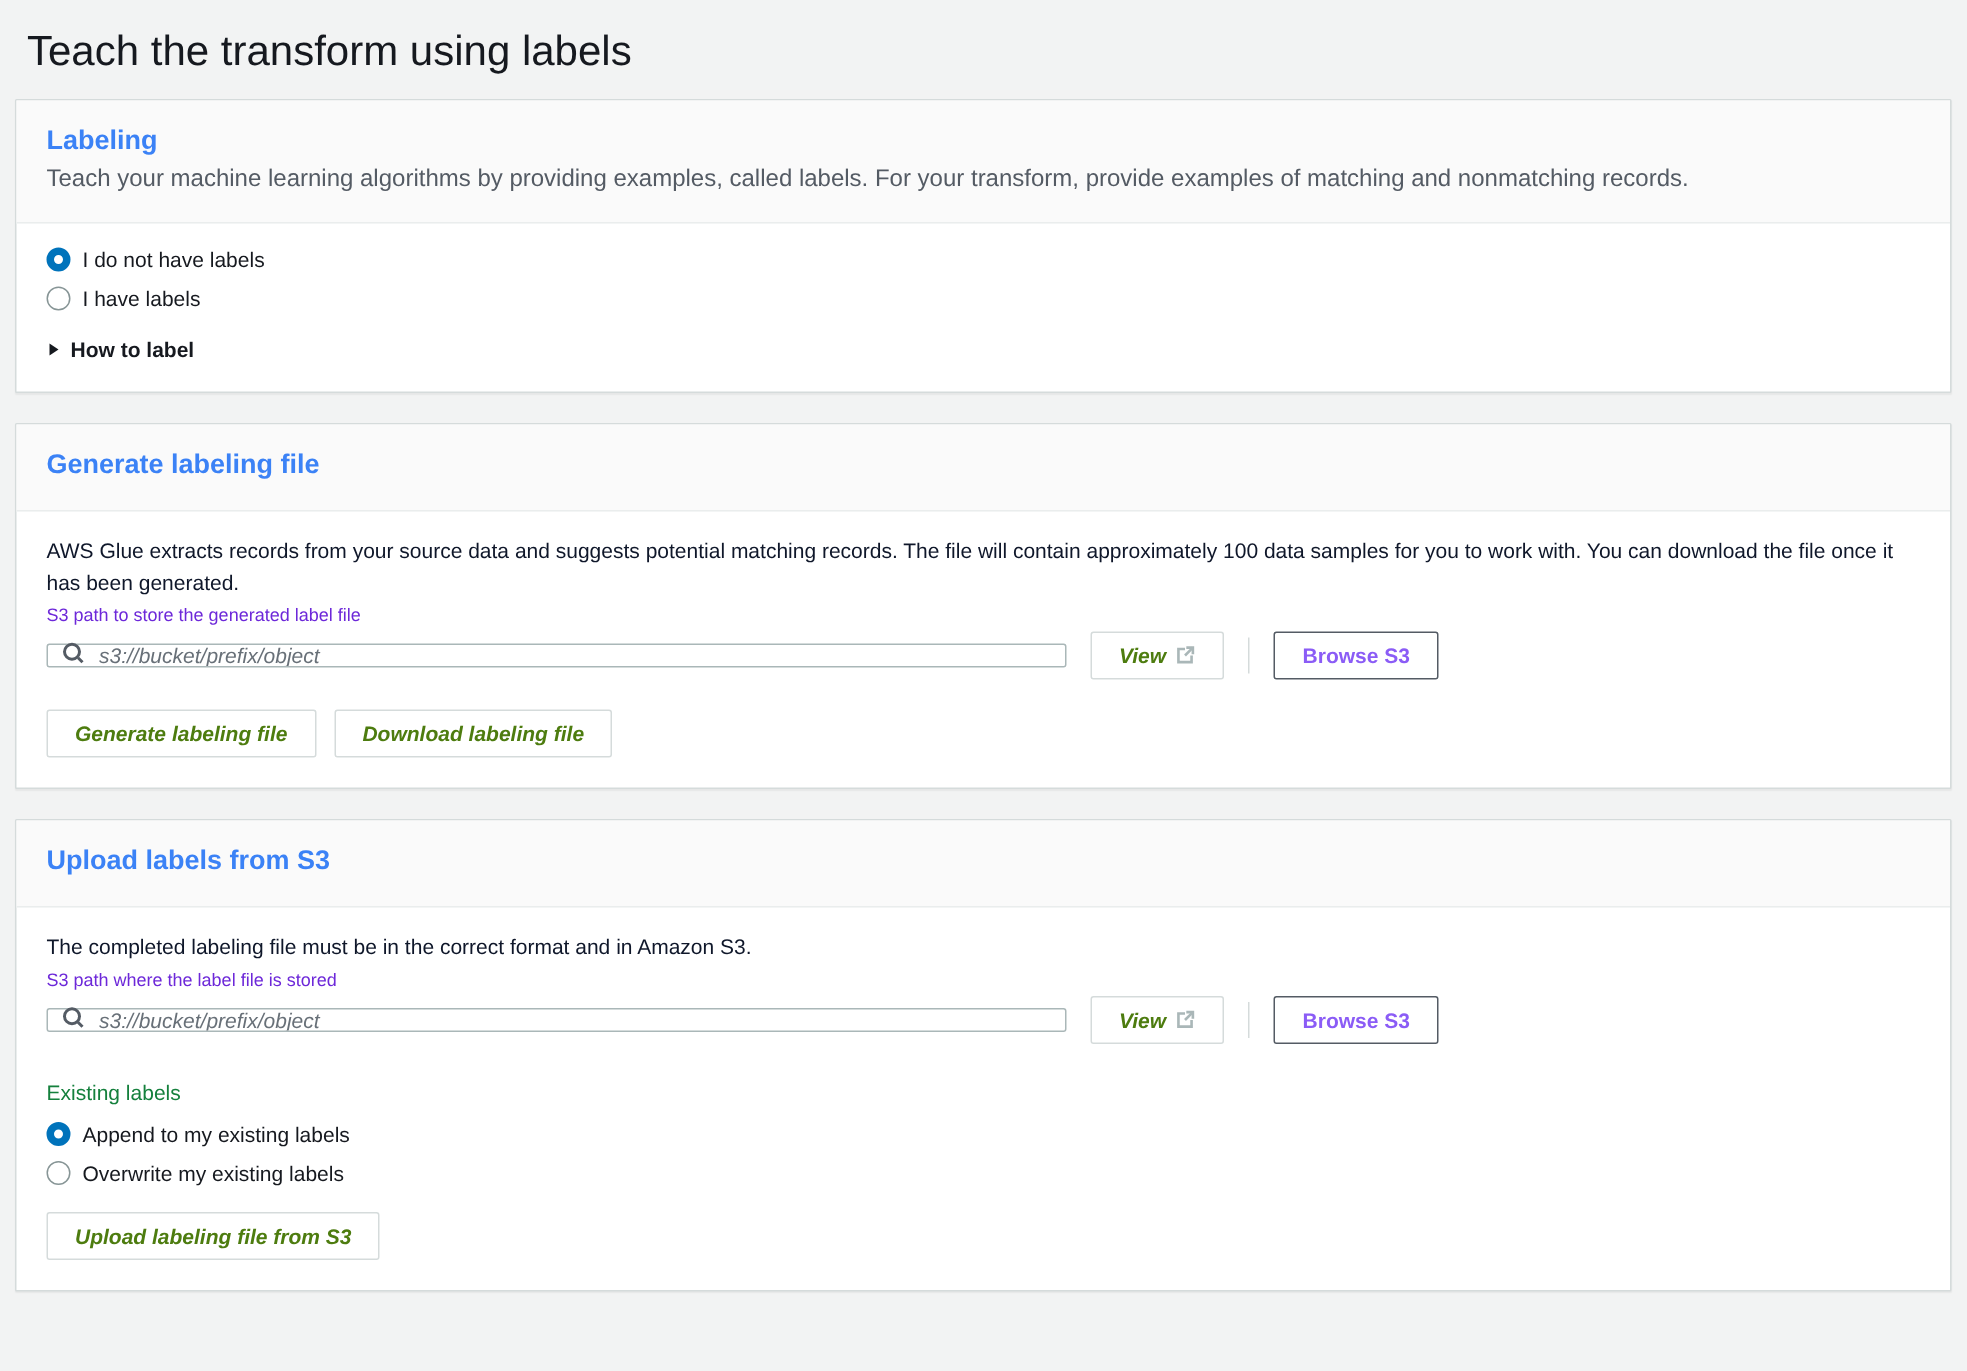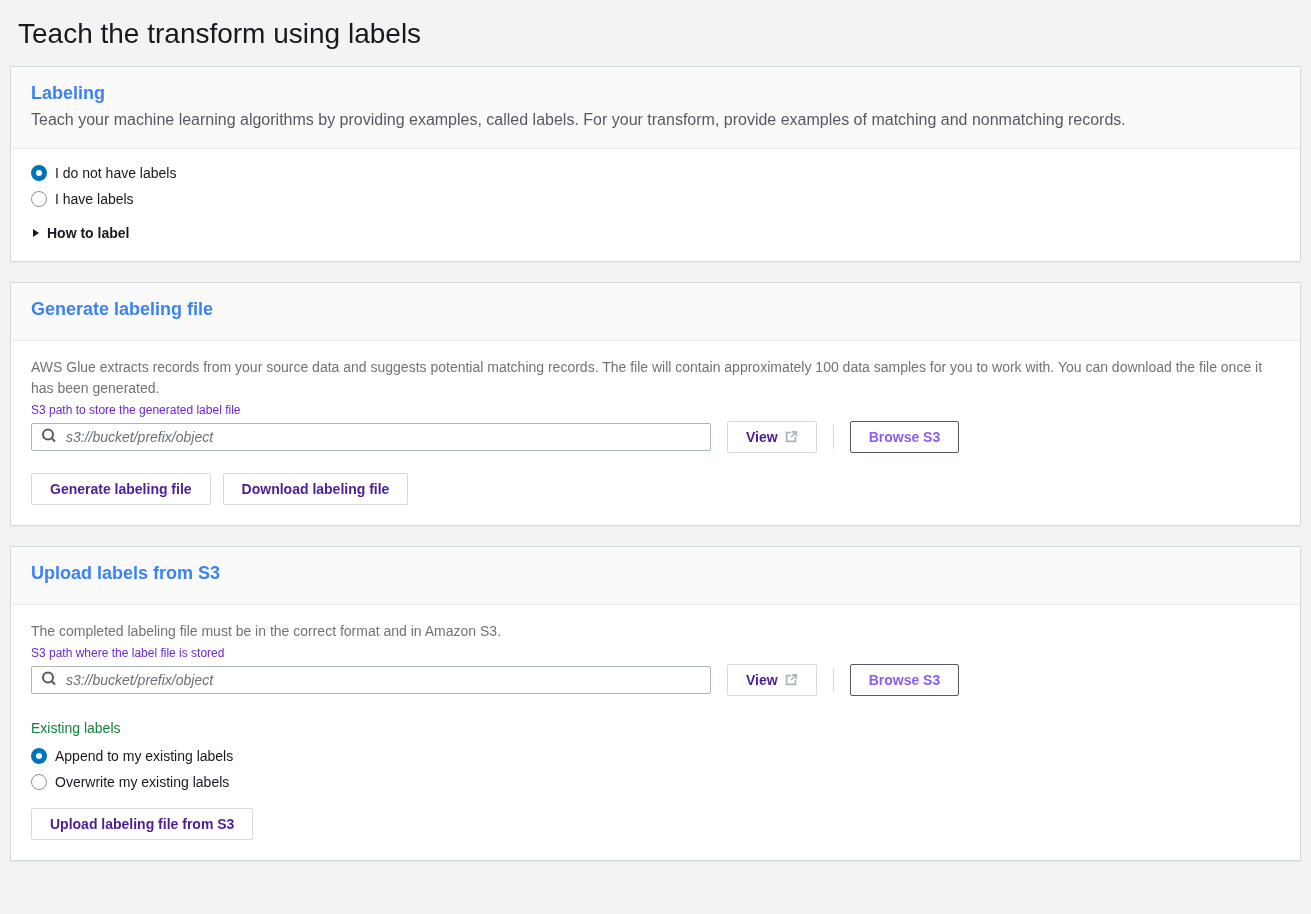--- a/index.html
+++ b/index.html
@@ -41,21 +41,21 @@
     .panel-subtitle {
       font-size: 16px;
       color: #545b64;
       line-height: 1.5;
     }
     .panel-body {
       padding: 16px 20px 20px 20px;
     }
     .body-text {
       font-size: 14px;
-      color: #737373;
+      color: #0f172a;
       line-height: 1.5;
       margin-bottom: 4px;
     }
     .field-label {
       font-size: 12px;
       color: #6d28d9;
       margin-bottom: 4px;
       display: block;
     }
     .section-sublabel {
@@ -116,21 +116,21 @@
       position: relative;
       width: 680px;
     }
     .search-input {
       width: 100%;
       padding: 6px 10px 6px 34px;
       border: 1px solid #aab7b8;
       border-radius: 2px;
       font-size: 14px;
       color: #16191f;
-      height: 28px;
+      height: 16px;
     }
     .search-input::placeholder {
       color: #687078;
       font-style: italic;
     }
     .search-icon {
       position: absolute;
       left: 10px;
       top: 50%;
       transform: translateY(-50%);
@@ -145,22 +145,23 @@
       background: #fff;
       border-radius: 2px;
       font-size: 14px;
       font-weight: 700;
       color: #8b5cf6;
       cursor: pointer;
       height: 32px;
     }
     .btn.disabled {
       border-color: #d5dbdb;
-      color: #4c1d95;
+      color: #4d7c0f;
       cursor: default;
+      font-style: italic;
     }
     .btn-row {
       display: flex;
       gap: 12px;
     }
     .divider {
       width: 1px;
       height: 24px;
       background: #d5dbdb;
     }

